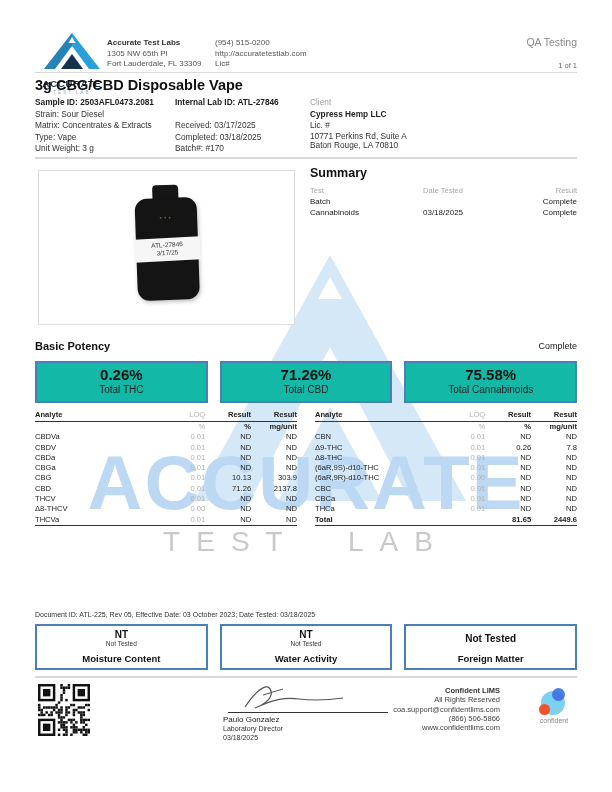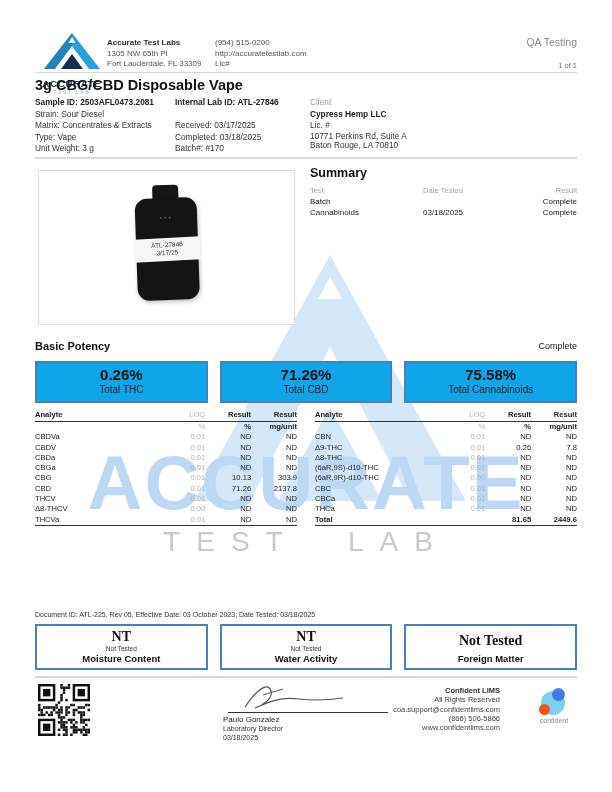--- a/index.html
+++ b/index.html
@@ -39,21 +39,21 @@
   .sum-head{left:310px;top:166px;font-size:12.5px;font-weight:bold;color:#111;}
   .sum-row{left:310px;right:35px;height:11px;font-size:8px;}
   .sum-row .c1{position:absolute;left:0;}
   .sum-row .c2{position:absolute;left:113px;}
   .sum-row .c3{position:absolute;right:0;}
   .sum-cols{font-size:7.5px;color:#a8a8a8;}
   
   .pot-head{left:35px;top:340px;font-size:11px;font-weight:600;color:#111;}
   .pot-status{right:35px;top:341px;font-size:9px;color:#222;text-align:right;}
   .cards{left:35px;right:35px;top:361px;display:flex;gap:12px;}
-  .card{flex:1;height:38px;border:2px solid #4a80b8;background:#0ea5e9;text-align:center;}
+  .card{flex:1;height:38px;border:2px solid #4a80b8;background:#14b8a6;text-align:center;}
   .card .v{font-size:15px;font-weight:bold;color:#111;margin-top:3px;}
   .card .l{font-size:10px;color:#222;margin-top:1px;text-align:center;}
   
   .tbl{position:absolute;top:410px;width:262px;border-collapse:collapse;table-layout:fixed;font-size:7.6px;z-index:1;}
   .tbl-left{left:35px;} .tbl-right{left:315px;}
   .tbl th{padding:0 0 2px 0;border-bottom:1.5px solid #333;font-size:7.6px;}
   .tbl th.c0{text-align:left;font-weight:bold;color:#222;}
   .tbl th.c1{text-align:right;font-weight:normal;color:#b3b3b3;}
   .tbl th.c2,.tbl th.c3{text-align:right;font-weight:bold;color:#222;}
   .tbl td{padding:1px 0;line-height:8.3px;}
@@ -63,21 +63,21 @@
   .tbl tr.units td{color:#222;font-weight:600;}
   .tbl tr.units td.c1{color:#b3b3b3;font-weight:normal;}
   .tbl tr:last-child td{border-bottom:1.5px solid #333;}
   .tbl tr.total td{font-weight:bold;}
   .tbl .w0{width:41%;} .tbl .w1{width:24%;} .tbl .w2{width:17.5%;} .tbl .w3{width:17.5%;}
   
   .docline{left:35px;top:611px;font-size:7px;color:#333;}
   .ntcards{left:35px;right:35px;top:624px;display:flex;gap:12px;}
   .ntcard{flex:1;height:46px;border:2px solid #4a80b8;background:#fff;text-align:center;
       display:flex;flex-direction:column;box-sizing:border-box;padding:3px 0 4px 0;}
-  .ntcard .v{font-size:14px;font-weight:bold;color:#111;font-family:Liberation Serif, serif;}
+  .ntcard .v{font-size:10px;font-weight:bold;color:#111;}
   .ntcard .s{font-size:6.5px;color:#333;}
   .ntcard .l{font-size:9.5px;font-weight:600;color:#111;margin-top:auto;}
   
   .qr{left:38px;top:684px;}
   .sig{left:223px;top:682px;width:170px;font-size:7px;color:#333;line-height:9px;}
   .sig .line{border-top:1px solid #333;width:160px;margin:0 auto 2px auto;}
   .sig .nm{font-size:8px;color:#222;}
   .lims{right:112px;top:686px;text-align:right;font-size:7.5px;line-height:9.3px;color:#444;}
   .lims .b{font-weight:600;color:#333;}
   .conf{right:35px;top:688px;width:46px;text-align:center;}

